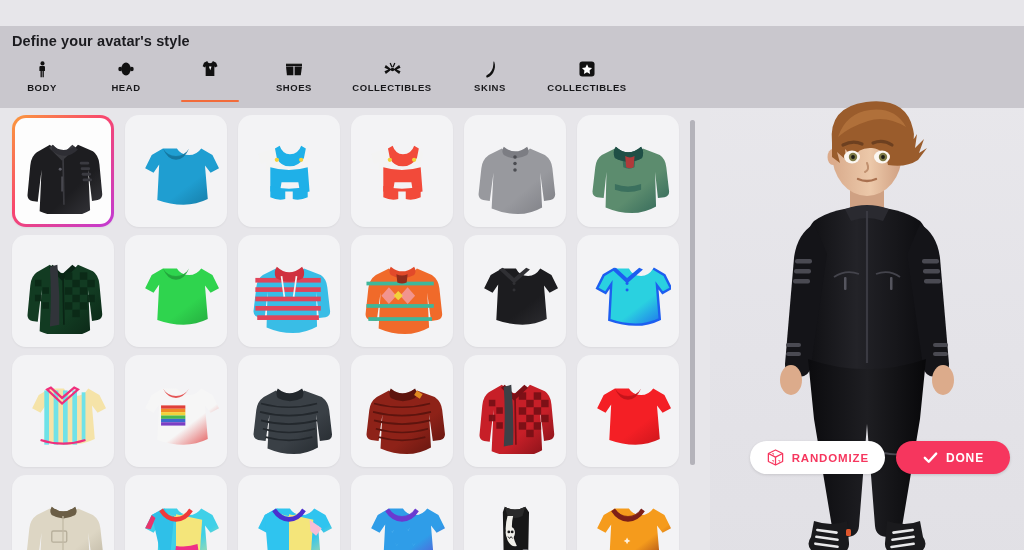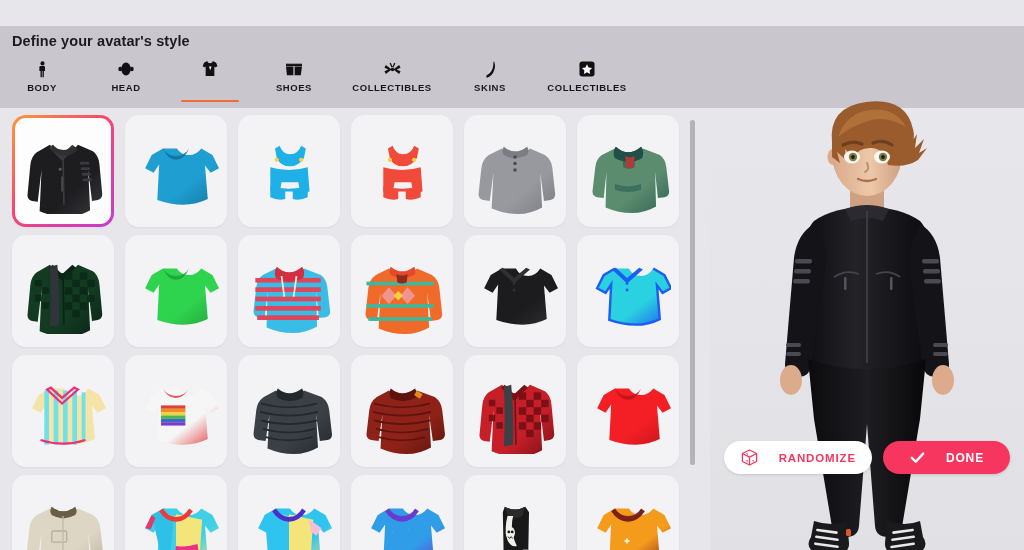--- a/index.html
+++ b/index.html
@@ -99,21 +99,21 @@
     position: absolute; left: 0; top: 55px; width: 314px; height: 495px;
   }
 
   
   .actions {
     position: absolute; right: 14px; bottom: 10px;
     display: flex; align-items: center; gap: 11px; z-index: 40;
   }
   .btn {
     display: flex; align-items: center; justify-content: center;
-    gap: 20px; border: none; cursor: pointer;
+    gap: 7px; border: none; cursor: pointer;
     font-family: "Liberation Sans", sans-serif;
     font-weight: bold; letter-spacing: .85px;
   }
   .btn-randomize {
     background: #ffffff; color: #f6365e;
     height: 33px; padding: 0 16px; border-radius: 17px;
     font-size: 11.5px;
     box-shadow: 0 1px 3px rgba(0,0,0,.12);
   }
   .btn-done {

